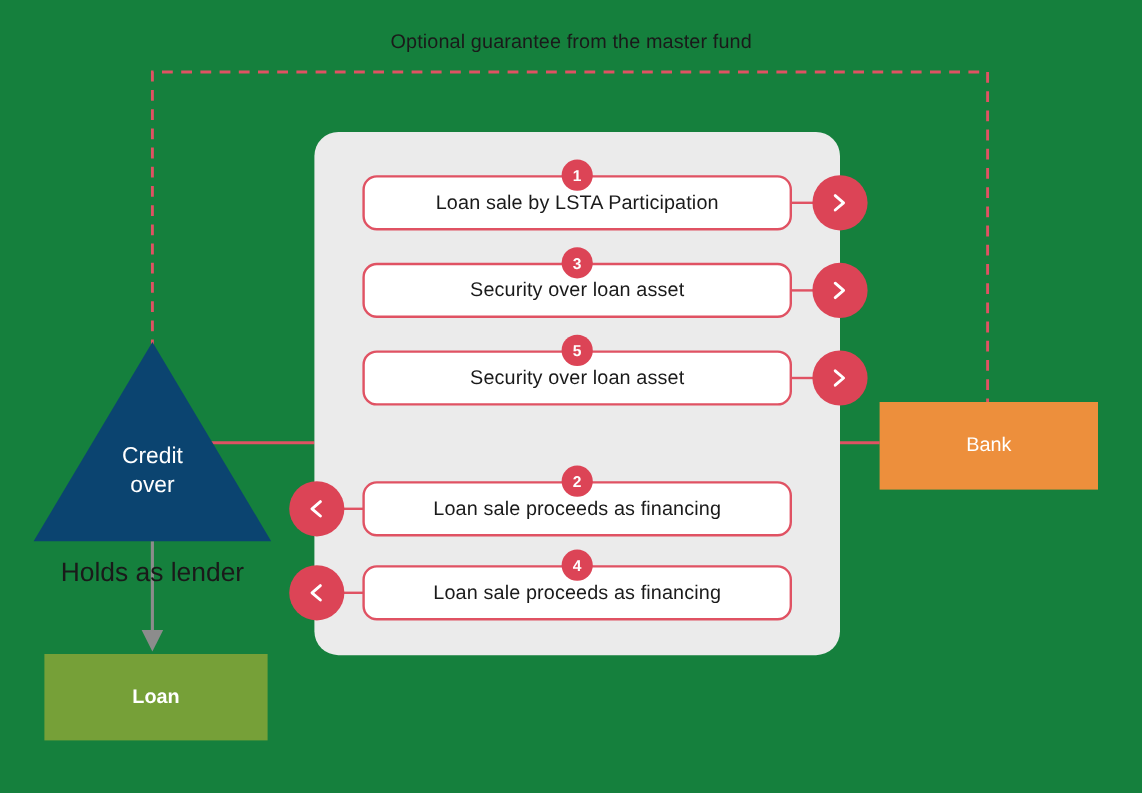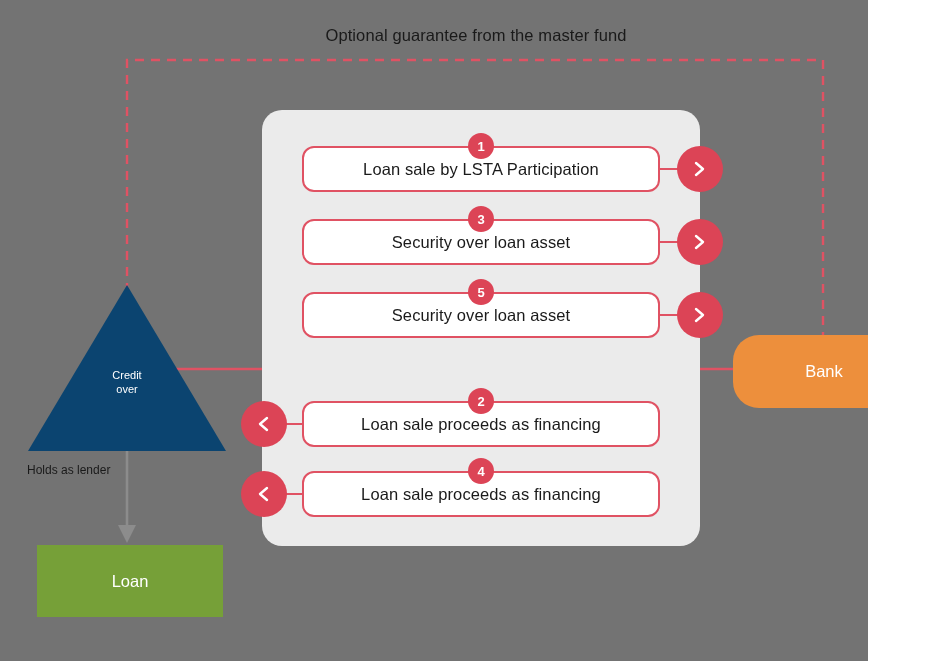--- a/index.html
+++ b/index.html
@@ -6,23 +6,23 @@
     margin: 0;
     padding: 0;
     background: #ffffff;
   }
   body {
     font-family: "Liberation Sans", sans-serif;
     -webkit-font-smoothing: antialiased;
   }
   #stage {
     position: relative;
-    width: 868px;
+    width: 952px;
     height: 661px;
-    background: #737373;
+    background: #15803d;
     overflow: hidden;
   }
 
   
   #guarantee-label {
     position: absolute;
     left: 0;
     top: 26px;
     width: 952px;
     text-align: center;
@@ -125,65 +125,65 @@
     border-right: 99px solid transparent;
     border-bottom: 166px solid #0b4470;
   }
   #credit-fund .tri-text {
     position: absolute;
     left: 0;
     top: 84px;
     width: 198px;
     text-align: center;
     color: #ffffff;
-    font-size: 11px;
+    font-size: 19px;
     line-height: 1.25;
   }
 
   
   #lender-caption {
     position: absolute;
     left: 27px;
     top: 463px;
     width: 200px;
-    text-align: left;
-    font-size: 12px;
+    text-align: center;
+    font-size: 22px;
     color: #1a1a1a;
     line-height: 1.27;
   }
 
   
   #loan-box {
     position: absolute;
     left: 37px;
     top: 545px;
     width: 186px;
     height: 72px;
     background: #76a038;
     display: flex;
     align-items: center;
     justify-content: center;
   }
   #loan-box .box-label {
     color: #ffffff;
     font-size: 16.5px;
+    font-weight: bold;
   }
 
   
   #bank-box {
     position: absolute;
     left: 733px;
     top: 335px;
     width: 182px;
     height: 73px;
     background: #ed8f3c;
     display: flex;
     align-items: center;
     justify-content: center;
-    border-radius: 26px;
   }
   #bank-box .box-label {
     color: #ffffff;
     font-size: 16.5px;
   }
 </style>
 </head>
 <body>
 
 <div id="stage">

